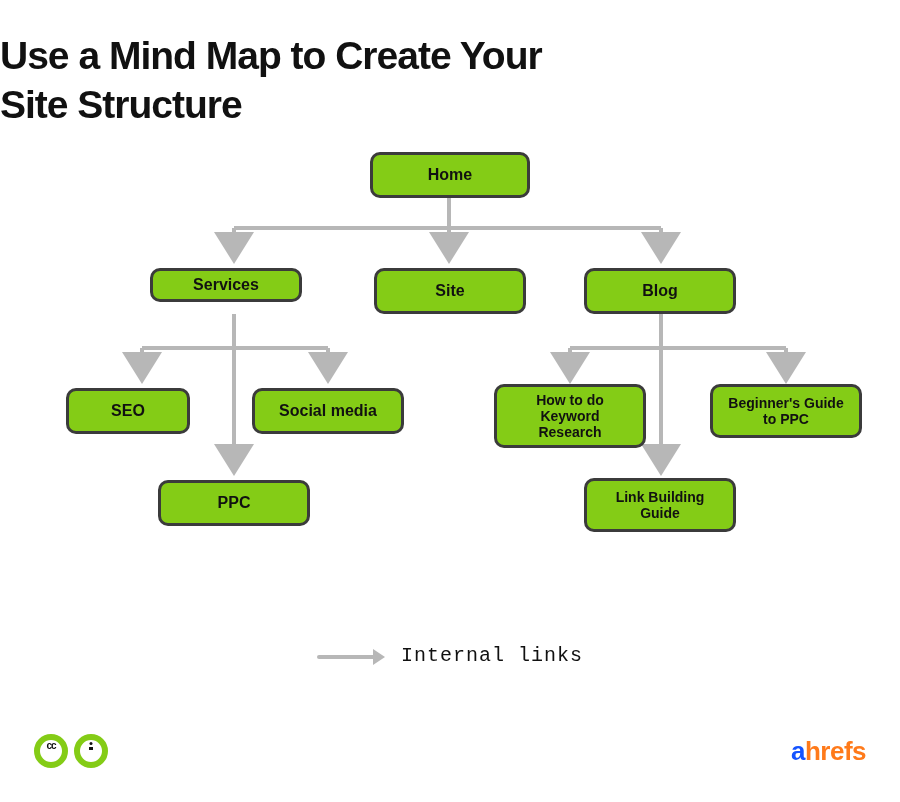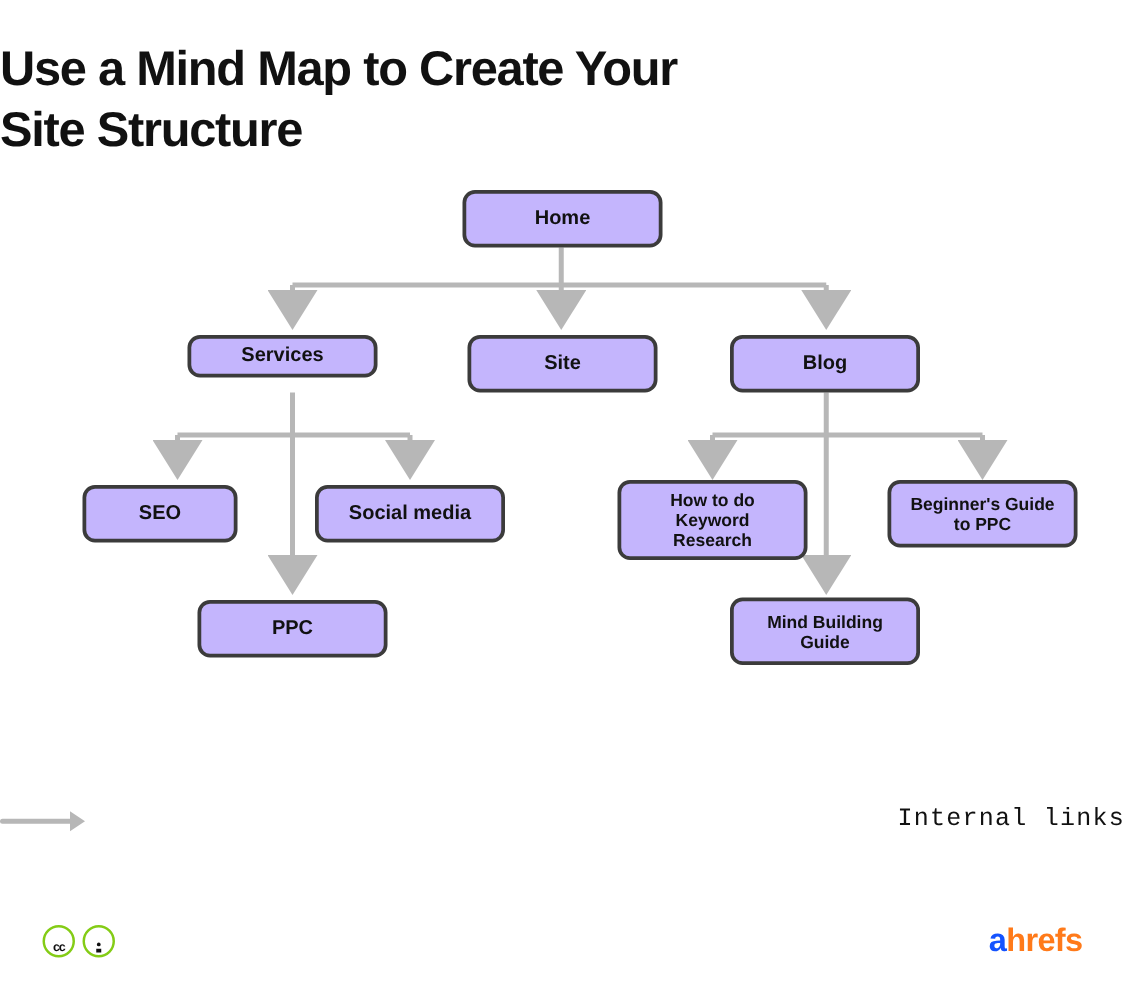--- a/index.html
+++ b/index.html
@@ -1,29 +1,29 @@
 <!DOCTYPE html>
 <html><head>
 <meta charset="utf-8">
 <style>
   html,body{margin:0;padding:0;background:#fff;font-family:"Helvetica Neue",Arial,sans-serif;color:#111}
   .page{position:relative;width:900px;height:802px;margin:0 auto}
   .title{position:absolute;top:32px;left:0;right:0;text-align:left;font-size:39px;font-weight:800;letter-spacing:-1px;line-height:1.25}
-  .node{position:absolute;border:3px solid #3b3b3b;border-radius:10px;background:#c4b5fd;display:flex;align-items:center;justify-content:center;text-align:center;font-size:16px;font-weight:600;padding:0 10px;box-sizing:border-box}
+  .node{position:absolute;border:3px solid #3b3b3b;border-radius:10px;background:#84cc16;display:flex;align-items:center;justify-content:center;text-align:center;font-size:16px;font-weight:600;padding:0 10px;box-sizing:border-box}
   .node.small{font-size:14px}
   svg.connectors{position:absolute;top:0;left:0;width:900px;height:802px;pointer-events:none}
   .conn{stroke:#b7b7b7;stroke-width:4;fill:none}
   .arrowhead{fill:#b7b7b7}
-  .legend{position:absolute;top:644px;left:0;right:0;display:flex;align-items:center;justify-content:space-between;gap:16px;font-family:"Courier New",monospace;font-size:20px;letter-spacing:1px}
+  .legend{position:absolute;top:644px;left:0;right:0;display:flex;align-items:center;justify-content:center;gap:16px;font-family:"Courier New",monospace;font-size:20px;letter-spacing:1px}
   .legend-arrow{width:68px;height:10px;position:relative}
   .legend-arrow::before{content:"";position:absolute;top:4px;left:0;right:10px;height:4px;background:#b7b7b7;border-radius:2px}
   .legend-arrow::after{content:"";position:absolute;right:0;top:-2px;border-left:12px solid #b7b7b7;border-top:8px solid transparent;border-bottom:8px solid transparent}
   .footer{position:absolute;bottom:34px;left:34px;right:34px;display:flex;align-items:center;justify-content:space-between}
   .cc-icons{display:flex;gap:6px}
-  .cc{width:22px;height:22px;border:2px solid #84cc16;border-radius:50%;display:flex;align-items:flex-end;justify-content:center;font-size:10px;font-weight:700;letter-spacing:-1px}
+  .cc{width:22px;height:22px;border:6px solid #84cc16;border-radius:50%;display:flex;align-items:flex-start;justify-content:center;font-size:10px;font-weight:700;letter-spacing:-1px}
   .cc svg{width:12px;height:12px}
   .brand{font-size:26px;font-weight:800;letter-spacing:-0.5px}
   .brand .a{color:#1453ff}
   .brand .rest{color:#ff7a1a}
 </style>
 </head>
 <body>
 
 <div class="page">
 
@@ -95,21 +95,21 @@
       <span>How to do Keyword Research</span>
     </div>
   <div class="node small" style="left:710px;top:384px;width:152px;height:54px">
       <span>Beginner's Guide to PPC</span>
     </div>
 
   <div class="node" style="left:158px;top:480px;width:152px;height:46px">
       <span>PPC</span>
     </div>
   <div class="node small" style="left:584px;top:478px;width:152px;height:54px">
-      <span>Mind Building Guide</span>
+      <span>Link Building Guide</span>
     </div>
 
   <div class="legend">
     <div class="legend-arrow"></div>
     <span>Internal links</span>
   </div>
 
   <div class="footer">
     <div class="cc-icons">
       <div class="cc">

